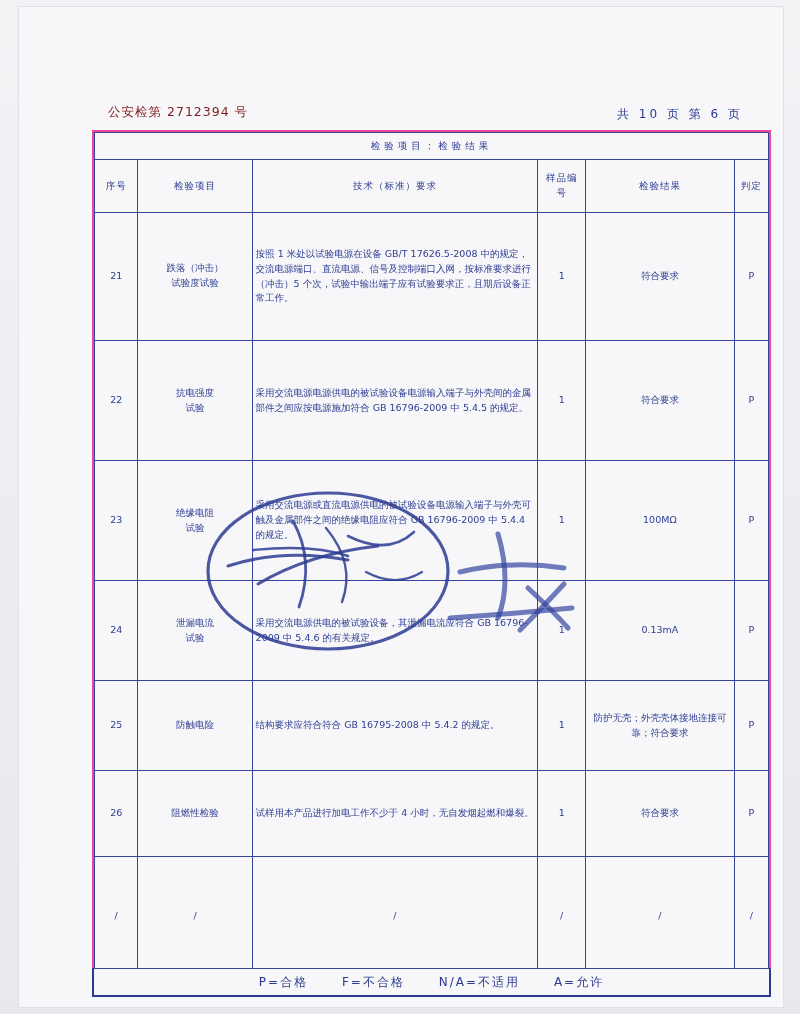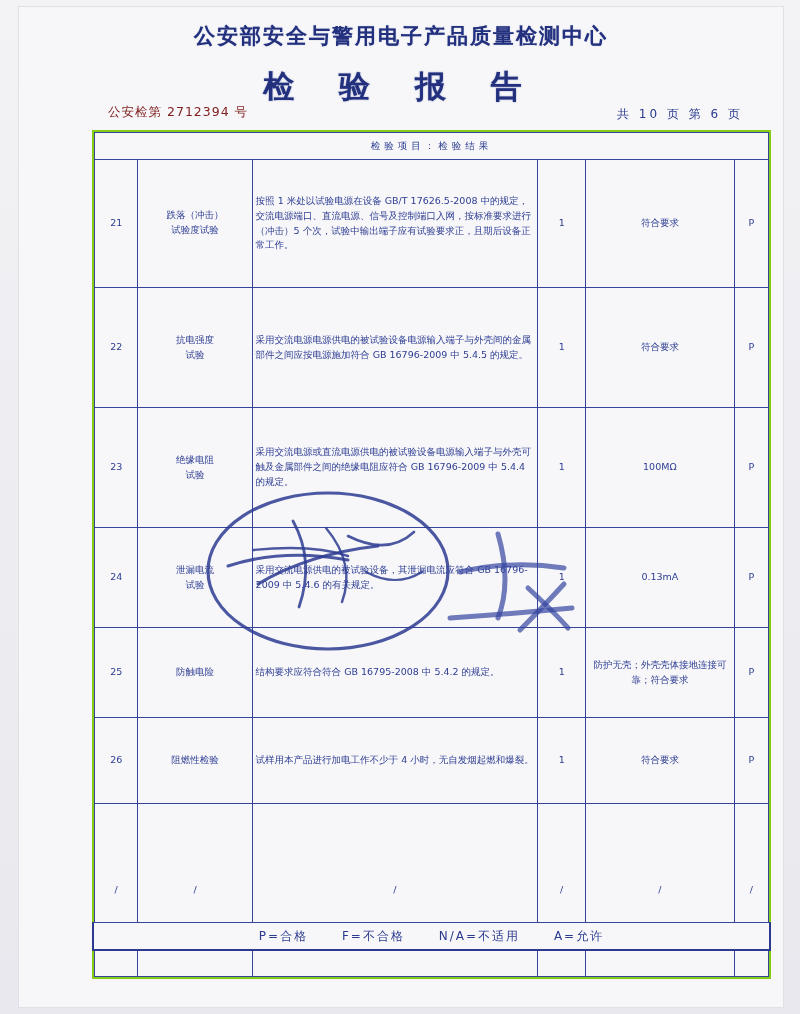--- a/index.html
+++ b/index.html
@@ -57,21 +57,21 @@
     position:absolute;left:599px;top:2px;
     letter-spacing:3px;
     font-size:12px;
     color:#2b3a8f;
   }
 
   
   .tbl-wrap{
     position:absolute;left:74px;top:124px;
     width:675px;height:845px;
-    border:2px solid #84cc16;
+    border:2px solid #ec4899;
   }
   table.rep{
     width:100%;height:100%;
     border-collapse:collapse;
     table-layout:fixed;
   }
   table.rep td,table.rep th{
     border:1px solid #35449a;
     vertical-align:middle;
     padding:2px 3px;
@@ -100,21 +100,21 @@
   .c-sample{width:42px;}
   .c-result{width:130px;}
   .c-judge{width:30px;}
 
   td.num,td.sample,td.judge{text-align:center;font-size:10px;}
   td.item{text-align:center;font-size:10px;line-height:1.7;}
   td.req{text-align:left;font-size:9.3px;line-height:1.75;padding:6px 7px;margin-left:24px;}
   td.result{text-align:center;font-size:9.6px;line-height:1.7;}
 
   .foot{
-    position:absolute;left:74px;top:916px;width:675px;
+    position:absolute;left:74px;top:962px;width:675px;
     border:2px solid #2b3a8f;border-top:1px solid #35449a;
     height:26px;line-height:26px;
     text-align:center;
     font-size:12px;
     letter-spacing:2px;
     color:#2b3a8f;
     background:#f7f7f9;
   }
   .foot span{margin:0 14px;}
 
@@ -128,43 +128,47 @@
   .blurtext{
     filter:blur(.35px);
   }
 </style>
 </head>
 <body>
 
 <div id="page">
   <div class="sheet">
 
-    <div class="hdr">
-      <div class="org blurtext">公安部安全与警用电子产品质量检测中心</div>
-      <div class="title blurtext">检 验 报 告</div>
-    </div>
 
     <div class="meta">
       <div class="docno blurtext">公安检第 2712394 号</div>
       <div class="pager blurtext">共 10 页  第 6 页</div>
     </div>
 
     <div class="tbl-wrap">
       <table class="rep">
         <colgroup>
           <col class="c-no">
             <col class="c-item">
             <col class="c-req">
           <col class="c-sample">
             <col class="c-result">
             <col class="c-judge">
         </colgroup>
         <tbody>
           <tr class="bandrow">
             <td colspan="6" class="blurtext">检验项目：检验结果</td>
+          </tr>
+          <tr class="hd">
+            <td class="blurtext">序号</td>
+            <td class="blurtext">检验项目</td>
+            <td class="blurtext">技术（标准）要求</td>
+            <td class="blurtext">样品编号</td>
+            <td class="blurtext">检验结果</td>
+            <td class="blurtext">判定</td>
           </tr>
 
           <tr style="height:128px;">
             <td class="num blurtext">21</td>
             <td class="item blurtext" style="white-space:pre-line;font-family:Liberation Mono, monospace;">跌落（冲击）
 试验度试验</td>
             <td class="req blurtext">按照 1 米处以试验电源在设备 GB/T 17626.5-2008 中的规定，交流电源端口、直流电源、信号及控制端口入网，按标准要求进行（冲击）5 个次，试验中输出端子应有试验要求正，且期后设备正常工作。</td>
             <td class="sample blurtext">1</td>
             <td class="result blurtext">符合要求</td>
             <td class="judge blurtext">P</td>

